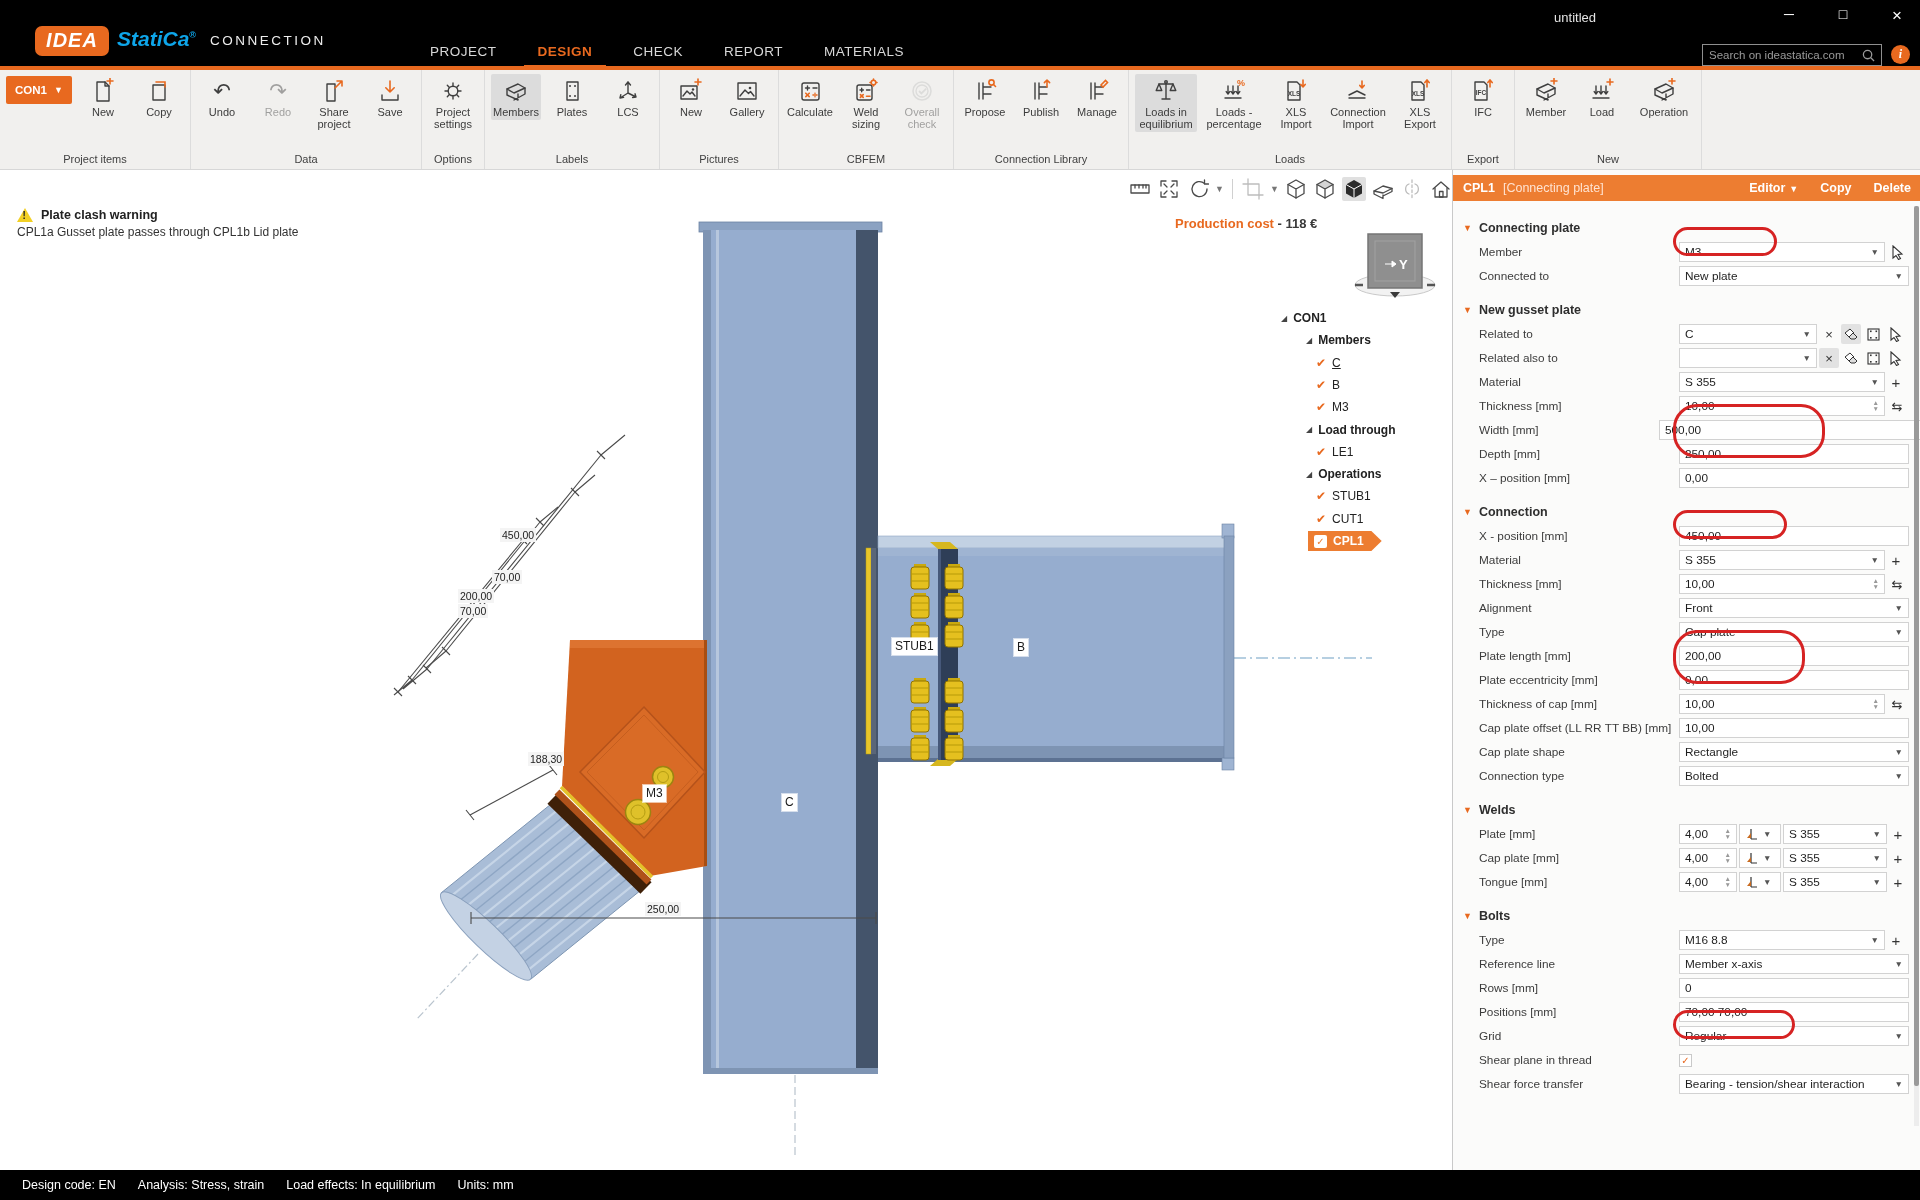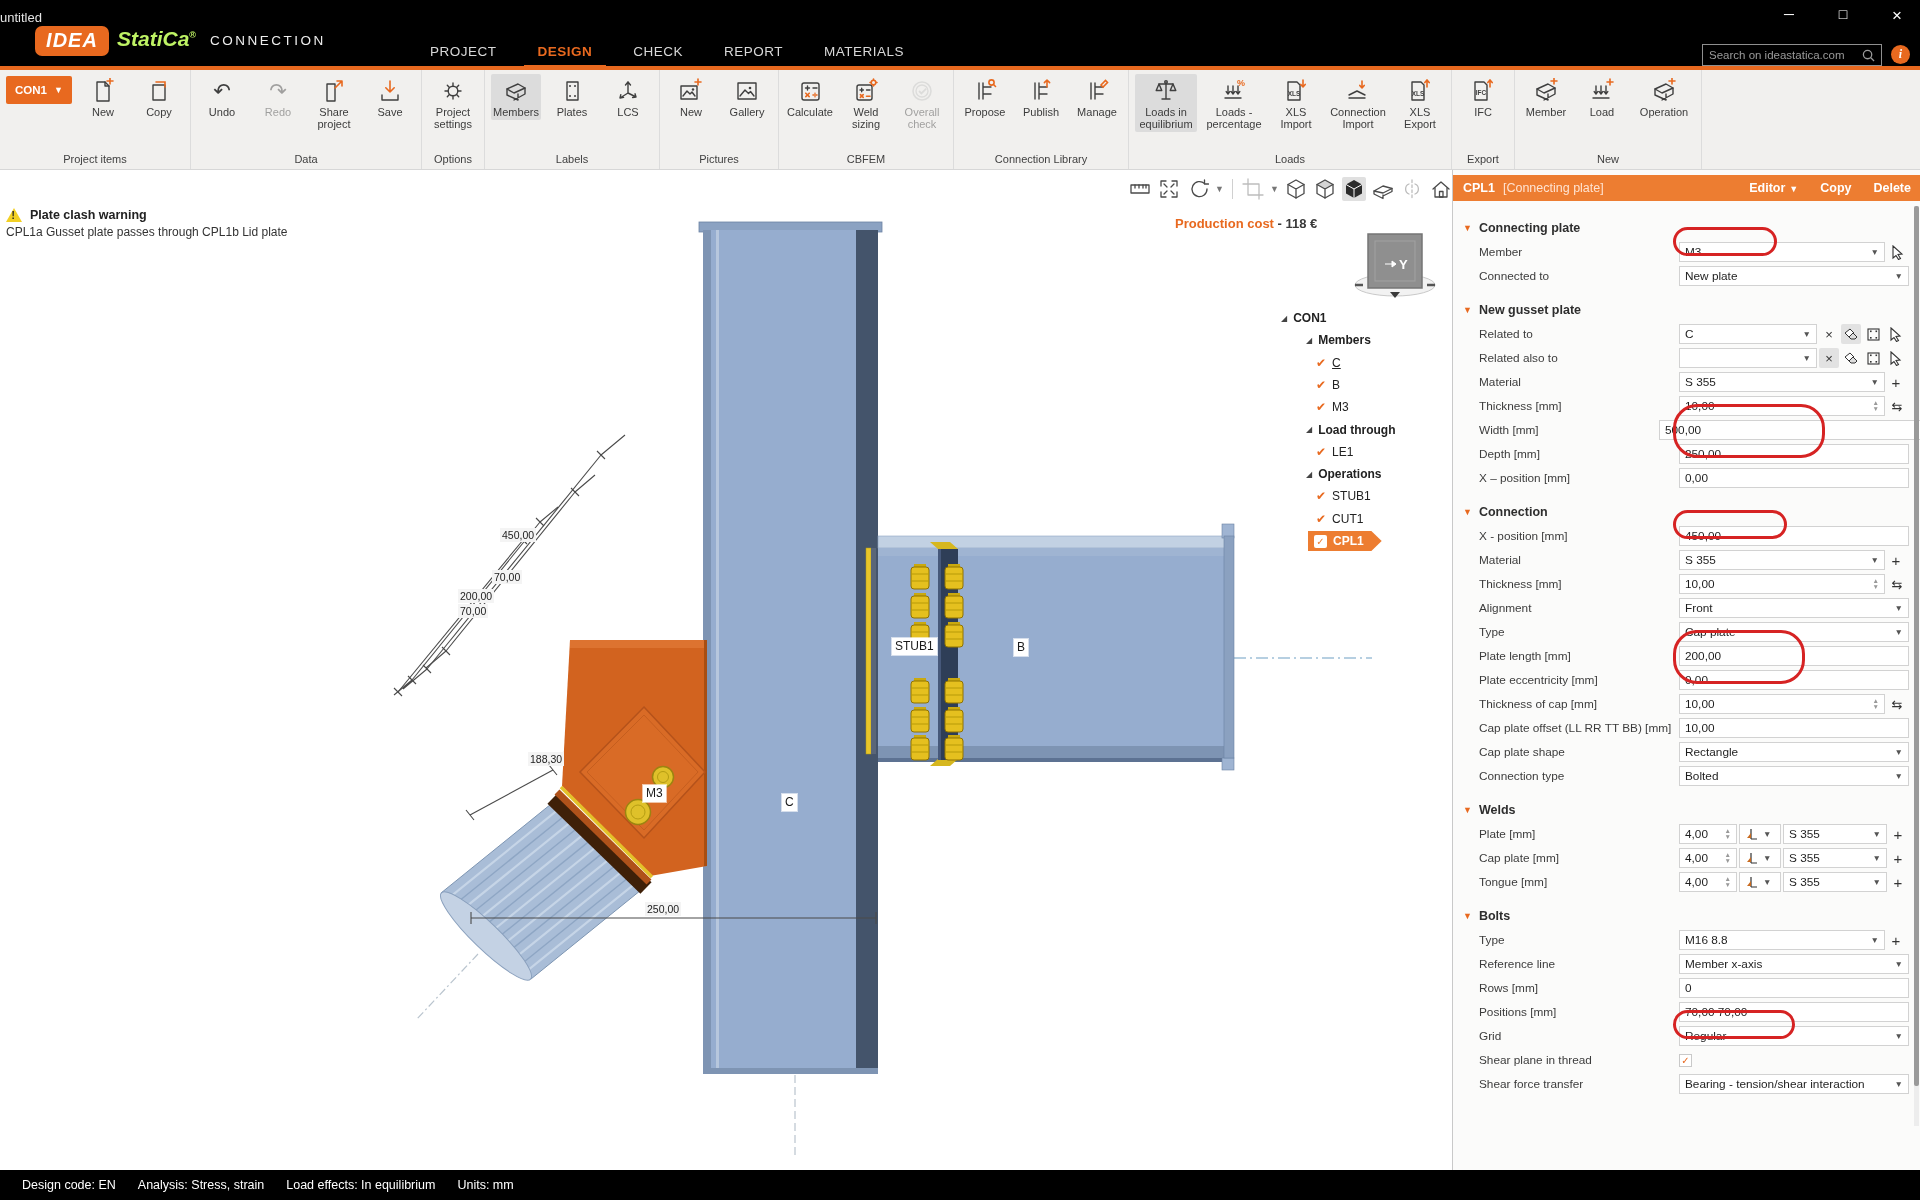--- a/index.html
+++ b/index.html
@@ -3,24 +3,24 @@
 <meta charset="utf-8">
 <style>
   html,body{margin:0;padding:0;width:1920px;height:1200px;overflow:hidden;background:#fff;
     font-family:"Liberation Sans","DejaVu Sans",sans-serif;-webkit-font-smoothing:antialiased;}
   *{box-sizing:border-box;}
   
   #titlebar{position:absolute;left:0;top:0;width:1920px;height:66px;background:#000;}
   #orangeline{position:absolute;left:0;top:66px;width:1920px;height:4px;background:#e8691f;}
   #logo-box{position:absolute;left:35px;top:26px;width:74px;height:30px;background:#e8691f;border-radius:7px;
     color:#fff;font-style:italic;font-weight:bold;font-size:20px;text-align:center;line-height:29px;letter-spacing:1px;}
-  #brand{position:absolute;left:117px;top:27px;color:#bef264;font-size:21px;font-style:italic;font-weight:bold;}
+  #brand{position:absolute;left:117px;top:27px;color:#0ea5e9;font-size:21px;font-style:italic;font-weight:bold;}
   #brand sup{font-size:9px;font-style:normal;}
   #brand-product{position:absolute;left:210px;top:33px;color:#ededed;font-size:13.5px;letter-spacing:2.5px;}
-  #win-title{position:absolute;left:0;top:10px;width:1596px;text-align:left;color:#e4e4e4;font-size:13px;}
+  #win-title{position:absolute;left:0;top:10px;width:1596px;text-align:right;color:#e4e4e4;font-size:13px;}
   #menu-tabs{position:absolute;left:428px;top:38px;display:flex;gap:37px;}
   .tab{color:#d8d8d8;font-size:13.5px;letter-spacing:.5px;padding:6px 2px 14px;position:relative;cursor:default;}
   .tab.active{color:#e8691f;font-weight:bold;}
   .tab.active::after{content:"";position:absolute;left:-12px;right:-12px;bottom:0;height:8px;background:#e8691f;}
   #win-controls{position:absolute;right:10px;top:6px;display:flex;gap:28px;color:#fff;}
   #win-controls span{font-size:14px;width:26px;text-align:center;}
   #search-box{position:absolute;left:1702px;top:44px;width:180px;height:22px;border:1px solid #8f8f8f;
     display:flex;align-items:center;padding:0 6px;gap:6px;}
   #search-box .ph{color:#9a9a9a;font-size:11.5px;flex:1;}
   #info-badge{position:absolute;left:1891px;top:45px;width:19px;height:19px;border-radius:50%;background:#e8691f;
@@ -34,21 +34,21 @@
   .rbtn{display:flex;flex-direction:column;align-items:center;width:50px;padding:2px 1px;border-radius:2px;}
   .rbtn.active{background:#dcdcdc;}
   .rbtn.disabled{opacity:.45;}
   .rbtn .ric{height:30px;display:flex;align-items:center;justify-content:center;}
   .rbtn .rlb{font-size:11px;line-height:12px;color:#3c3c3c;text-align:center;white-space:pre-line;}
   #con1-btn{width:66px;height:28px;background:#e8691f;border-radius:2px;color:#fff;font-size:11.5px;font-weight:bold;
     display:flex;align-items:center;justify-content:center;gap:7px;margin-top:2px;}
   #con1-btn .cv{font-size:9px;font-weight:normal;}
   
   #viewport{position:absolute;left:0;top:170px;width:1452px;height:1000px;background:#fff;}
-  #vwarn{position:absolute;left:6px;top:38px;}
+  #vwarn{position:absolute;left:17px;top:38px;}
   #vwarn .t{font-size:12.5px;font-weight:bold;color:#222;display:flex;align-items:center;gap:8px;}
   .warn-tri{width:0;height:0;border-left:8px solid transparent;border-right:8px solid transparent;border-bottom:14px solid #f2d024;position:relative;}
   .warn-tri::after{content:"!";position:absolute;left:-2.5px;top:2px;font-size:10px;font-weight:bold;color:#222;}
   #vwarn .d{font-size:12px;color:#333;margin-top:3px;}
   #vcost{position:absolute;left:1175px;top:46px;font-size:13px;font-weight:bold;white-space:nowrap;}
   #vcost .l{color:#e8691f;}#vcost .v{color:#3a3a3a;}
   #vtoolbar{position:absolute;left:1128px;top:7px;display:flex;align-items:center;gap:5px;}
   .vt{width:24px;height:24px;display:flex;align-items:center;justify-content:center;border-radius:2px;}
   .vt.sel{background:#e0e0e0;}
   .vt-chev{font-size:9px;color:#777;}

